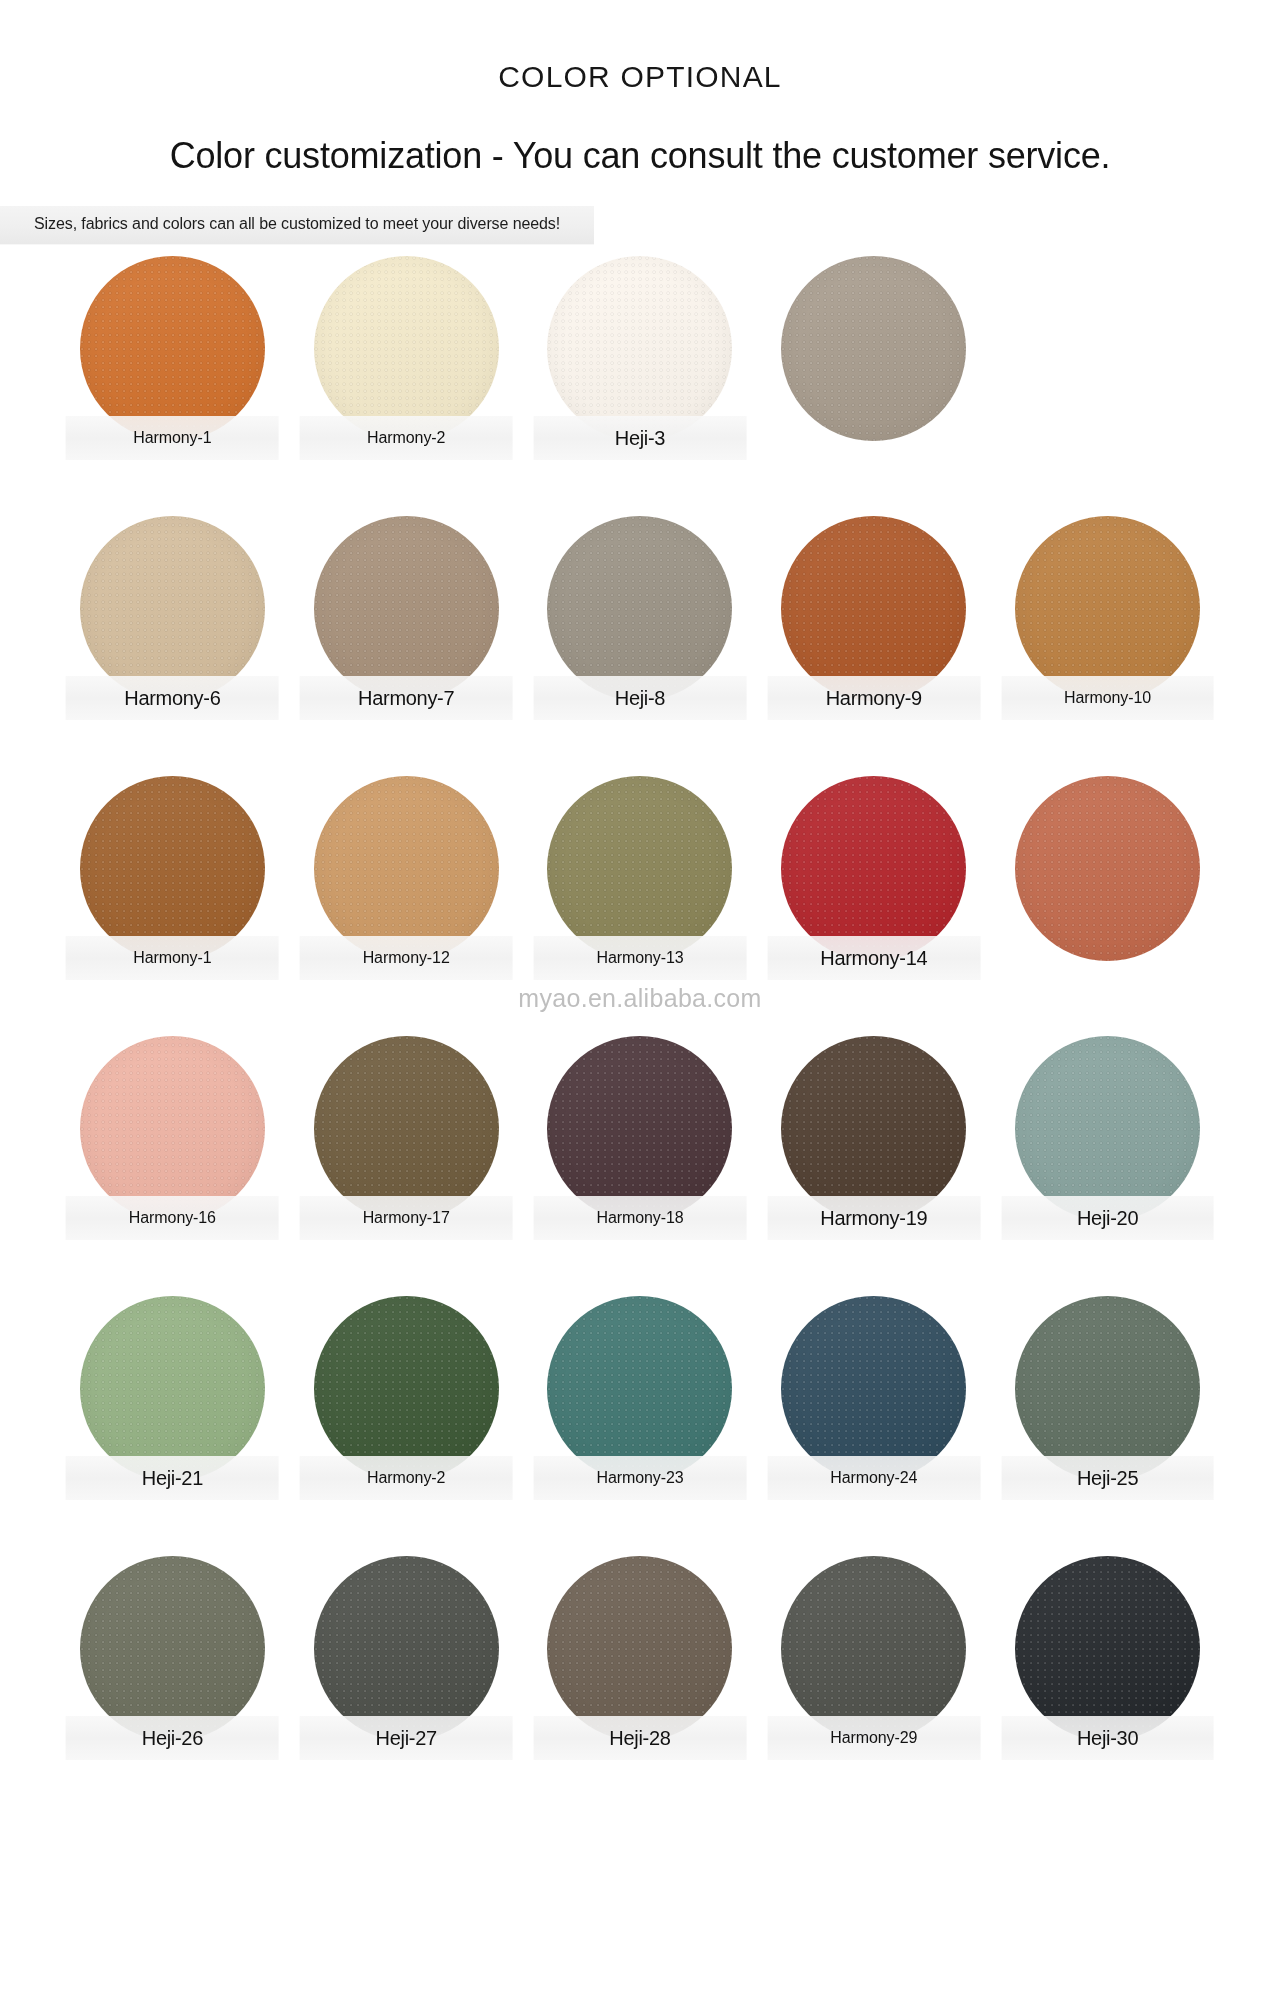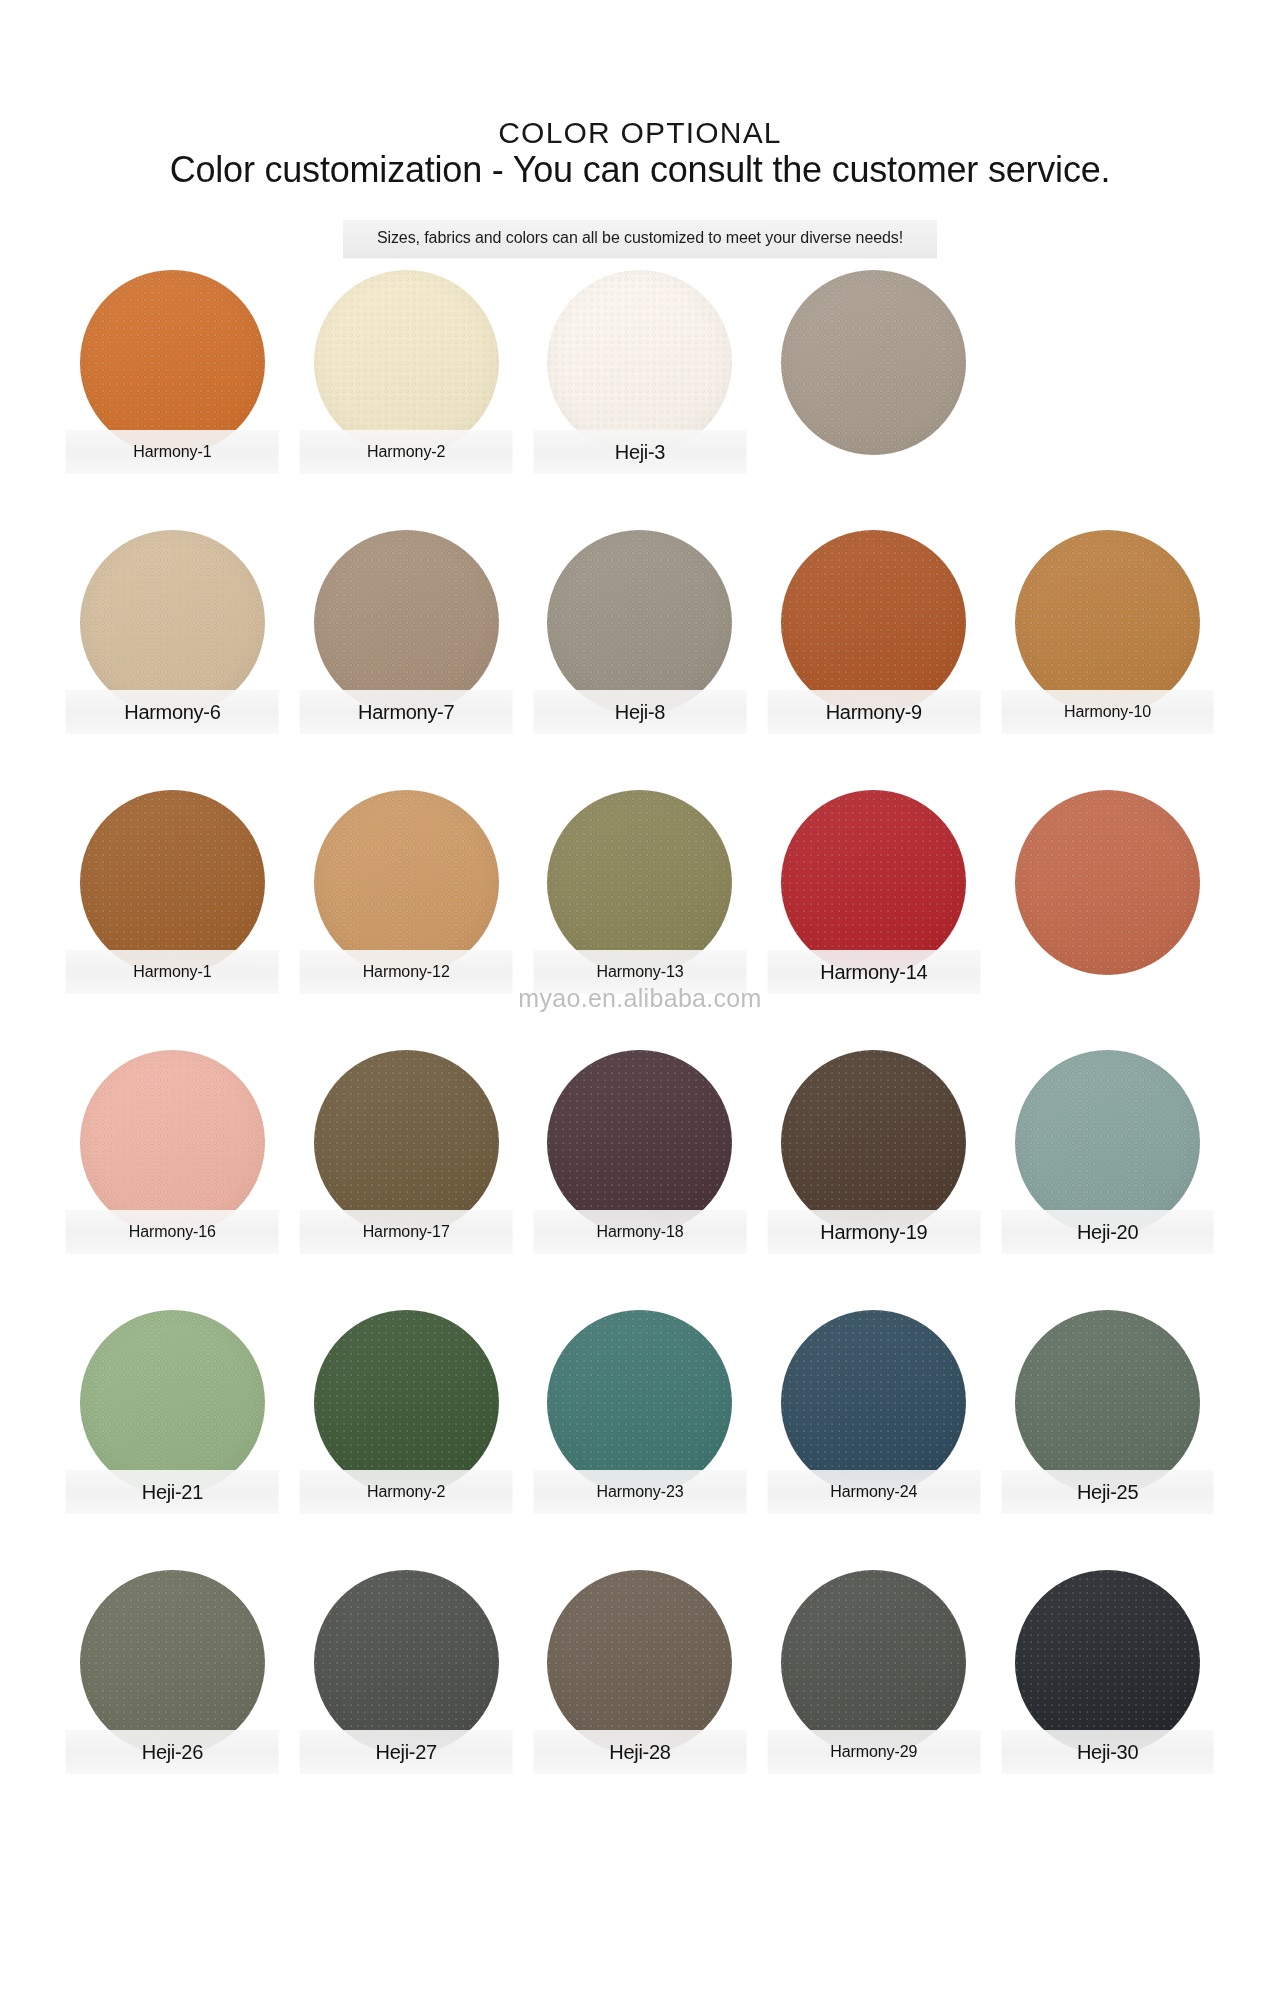--- a/index.html
+++ b/index.html
@@ -6,30 +6,31 @@
   * { margin:0; padding:0; box-sizing:border-box; }
   html, body {
     width:1280px; height:2013px;
     background:#ffffff;
     font-family:"Liberation Sans", sans-serif;
     overflow:hidden;
   }
   .page { position:relative; width:1280px; height:2013px; background:#fff; }
 
   
-  .header { padding-top:116px; text-align:center; }
+  .header { padding-top:60px; text-align:center; }
   .title {
     font-size:30px; font-weight:400; letter-spacing:1.2px;
     color:#171717; line-height:1.1;
   }
   .subtitle {
+    margin-top:42px;
     font-size:36px; font-weight:400; color:#141414;
     letter-spacing:-0.2px; line-height:1.15;
   }
-  .banner-wrap { margin-top:30px; display:flex; justify-content:center; }
+  .banner-wrap { margin-top:30px; display:flex; justify-content:flex-start; }
   .banner {
     background:linear-gradient(180deg,#f4f4f4 0%,#efefef 55%,#e9e9e9 100%);
     padding:9px 34px 11px 34px;
     font-size:16px; color:#1c1c1c; font-weight:400;
     letter-spacing:-0.1px;
     box-shadow:0 1px 0 rgba(0,0,0,0.03);
   }
 
   
   .grid {

